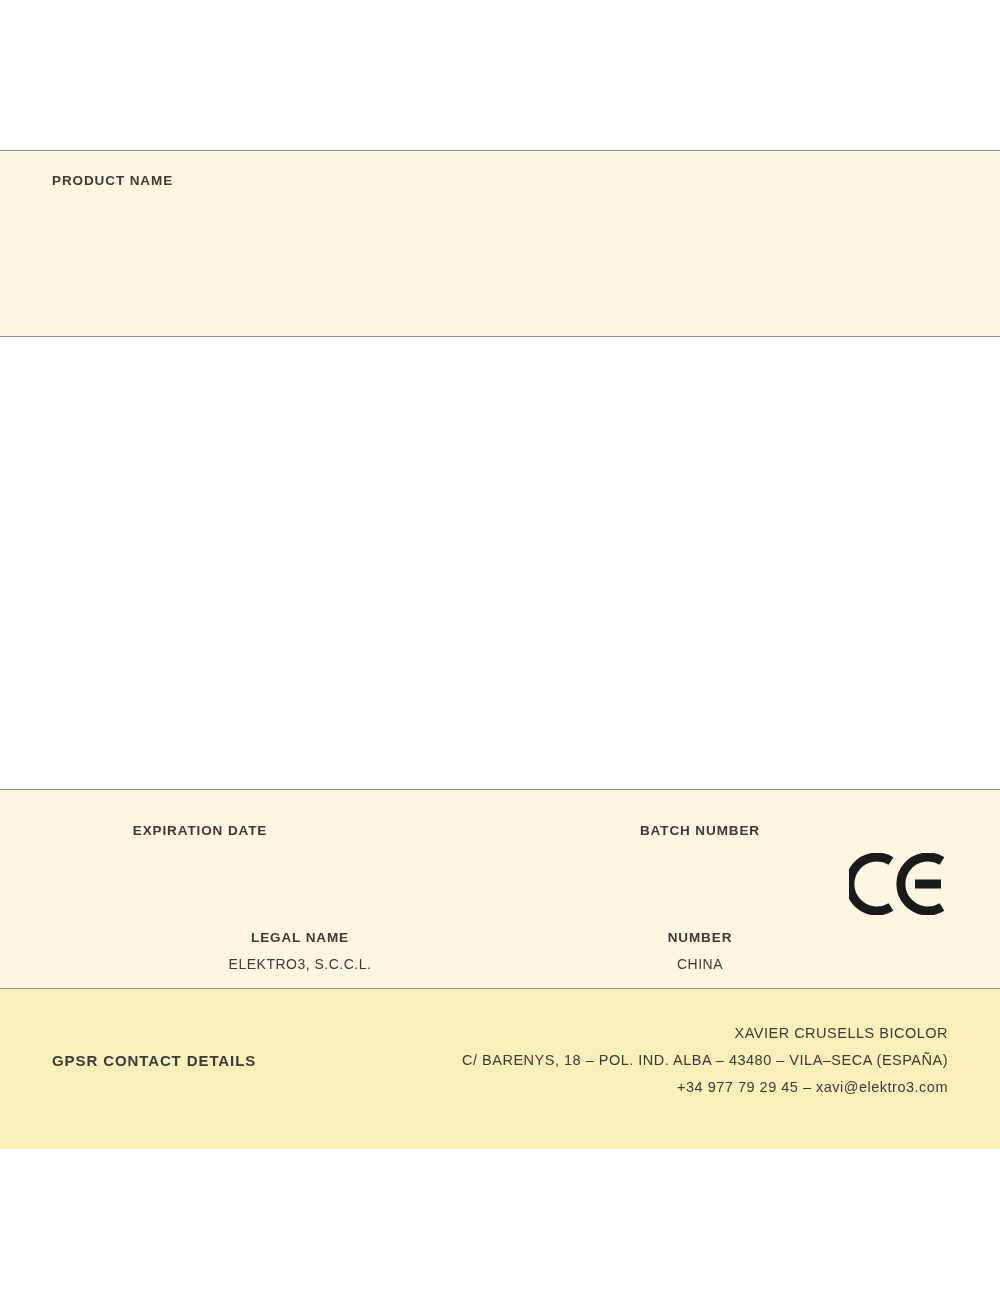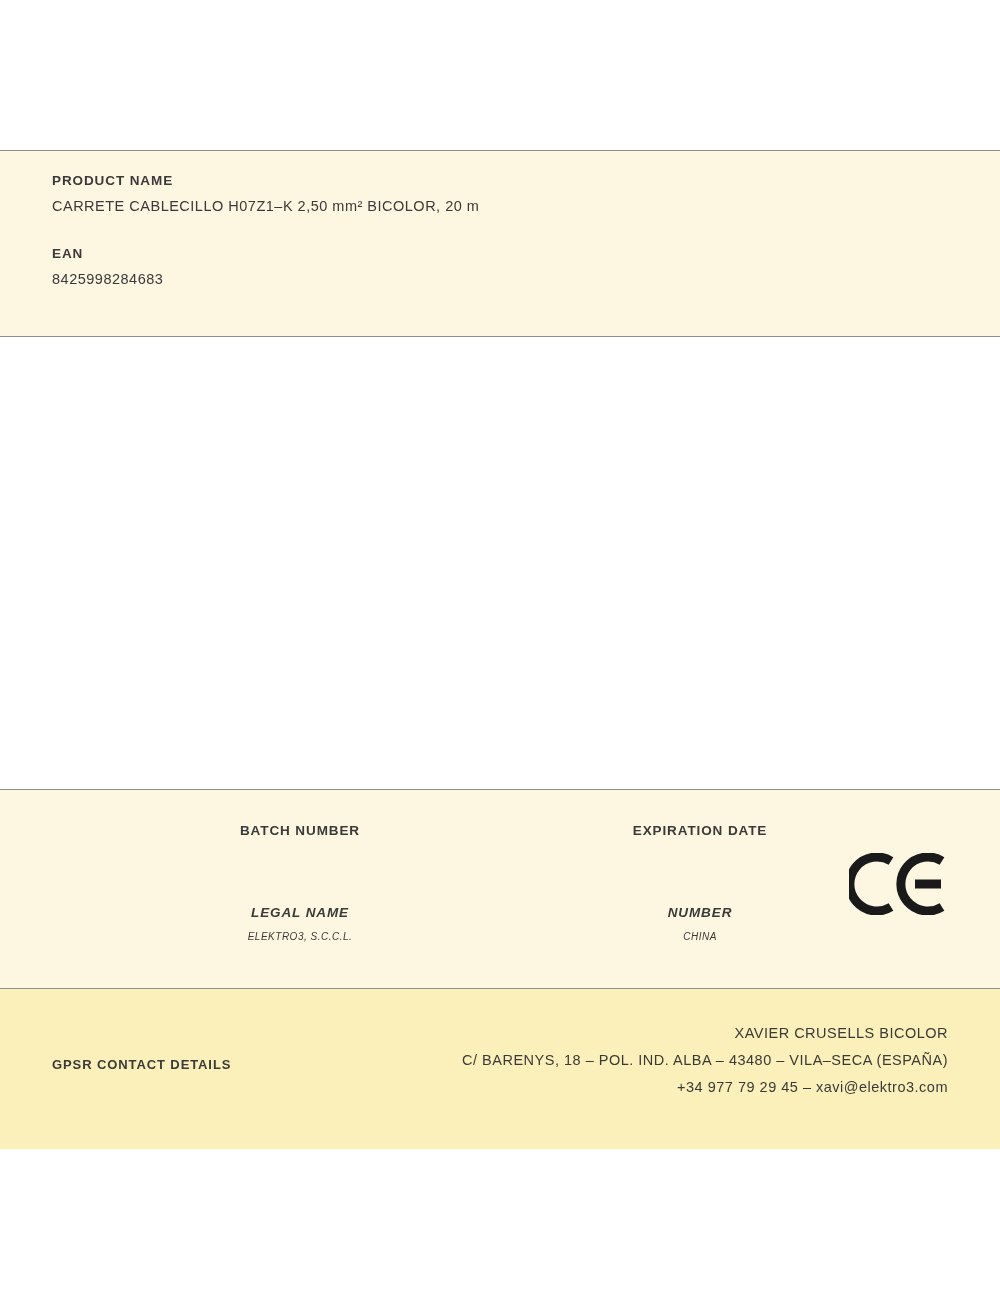--- a/index.html
+++ b/index.html
@@ -75,39 +75,39 @@
     border-bottom: 1px solid #8f8f8f;
     box-sizing: border-box;
   }
   .meta-row {
     position: absolute;
     left: 0;
     width: 1000px;
     display: flex;
   }
   .meta-row.row1 { top: 33px; }
-  .meta-row.row2 { top: 115px; font-style: italic; }
+  .meta-row.row2 { top: 140px; }
 
   .meta-cell {
     width: 400px;
     text-align: center;
   }
   .meta-cell.col1 { margin-left: 100px; }
   .meta-cell.col2 { margin-left: 0px; }
 
   .meta-label {
     font-size: 13.5px;
     font-weight: bold;
     letter-spacing: 0.9px;
     color: #3a3a3a;
     margin: 0 0 10px 0;
     min-height: 16px;
   }
   .meta-value {
-    font-size: 10px;
+    font-size: 14px;
     letter-spacing: 0.5px;
     color: #3a3a3a;
     margin: 0;
     min-height: 16px;
   }
 
   .ce-mark {
     position: absolute;
     right: 55px;
     top: 63px;
@@ -121,22 +121,22 @@
     left: 0;
     top: 989px;
     width: 1000px;
     height: 160px;
     background: #fbf0b9;
     box-sizing: border-box;
   }
   .gpsr-label {
     position: absolute;
     left: 52px;
-    top: 55px;
-    font-size: 13px;
+    top: 48px;
+    font-size: 15px;
     font-weight: bold;
     letter-spacing: 0.9px;
     color: #3a3a3a;
   }
   .gpsr-lines {
     position: absolute;
     right: 52px;
     top: 36px;
     text-align: right;
   }
@@ -159,40 +159,35 @@
 </style>
 </head>
 <body>
 
 <div class="page">
 
   <section class="product-block">
     <div class="product-inner">
       <div class="field-group">
         <p class="field-label">PRODUCT NAME</p>
-        <p class="field-value">CARRETE CABLECILLO H07Z1–K 2,50 mm² BICOLOR, 20 m</p>
-      </div>
-      <div class="field-group">
-        <p class="field-label">EAN</p>
-        <p class="field-value">8425998284683</p>
       </div>
     </div>
   </section>
 
   <section class="middle-area"></section>
 
   <section class="meta-block">
 
     <div class="meta-row row1">
+      <div class="meta-cell col2">
+        <p class="meta-label">EXPIRATION DATE</p>
+        <p class="meta-value"></p>
+      </div>
       <div class="meta-cell col1">
         <p class="meta-label">BATCH NUMBER</p>
-        <p class="meta-value"></p>
-      </div>
-      <div class="meta-cell col2">
-        <p class="meta-label">EXPIRATION DATE</p>
         <p class="meta-value"></p>
       </div>
     </div>
 
     <div class="meta-row row2">
       <div class="meta-cell col1">
         <p class="meta-label">LEGAL NAME</p>
         <p class="meta-value">ELEKTRO3, S.C.C.L.</p>
       </div>
       <div class="meta-cell col2">

